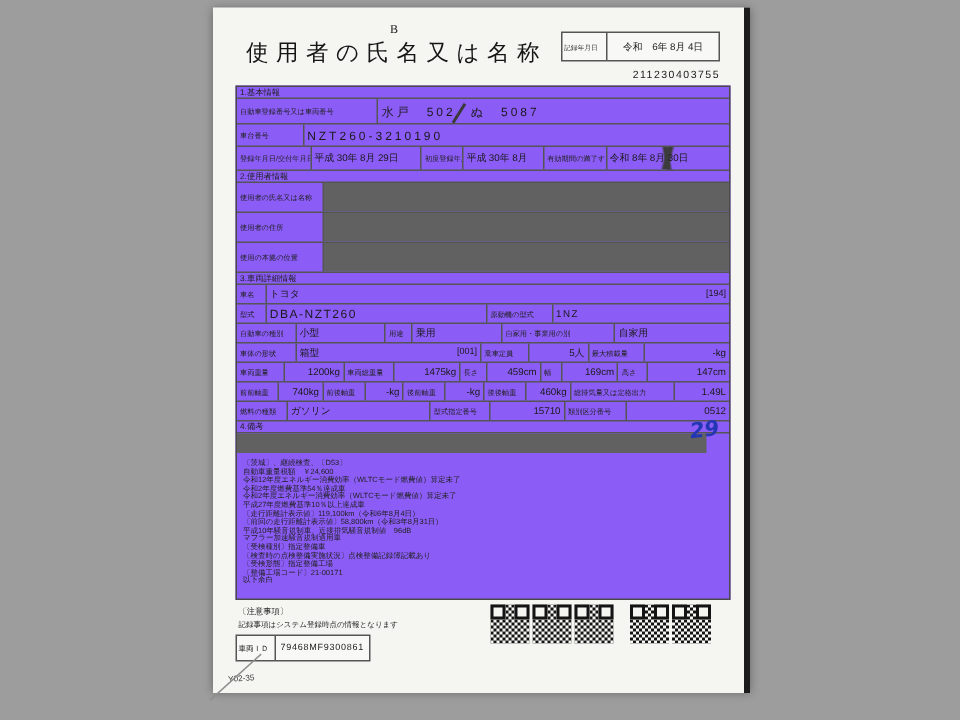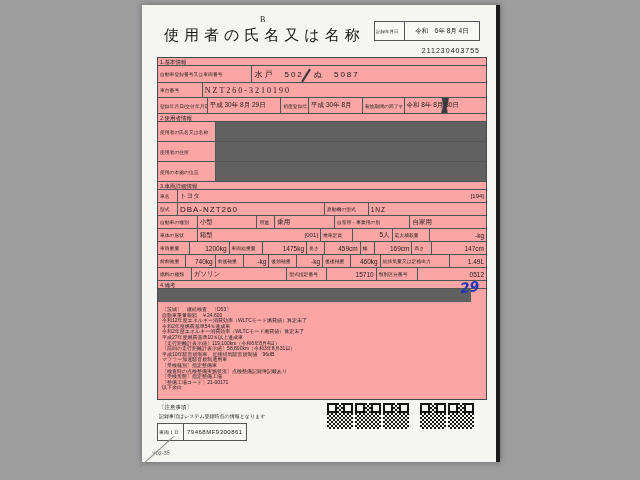--- a/index.html
+++ b/index.html
@@ -8,32 +8,32 @@
   #sheet{position:absolute;left:142px;top:5px;width:358px;height:457px;
     background:#f5f5f2;box-shadow:0 0 6px rgba(0,0,0,.35);}
   #edge-right{position:absolute;right:0;top:0;width:4px;height:100%;background:#1c1c1c;}
   #corner-b{position:absolute;left:118px;top:10px;font-size:8px;font-family:"Liberation Serif","DejaVu Serif",serif;}
   #title{position:absolute;left:22px;top:21px;font-size:15px;letter-spacing:5px;white-space:nowrap;
     font-family:"Liberation Serif","DejaVu Serif",serif;color:#151515;}
   #datebox{position:absolute;left:232px;top:16px;width:106px;height:20px;border:1px solid #555;display:flex;background:#f8f8f6;}
   #datebox .dlab{width:30px;font-size:4.5px;border-right:1px solid #555;display:flex;align-items:center;padding:0 1px;color:#333;}
   #datebox .dval{flex:1;font-size:6.5px;display:flex;align-items:center;justify-content:center;white-space:nowrap;}
   #docnum{position:absolute;left:230px;top:42px;width:108px;text-align:right;font-size:7px;letter-spacing:1px;}
-  #tbl{position:absolute;left:15px;top:52px;width:330px;border:1px solid #4a4a4a;background:#fca5a5;}
+  #tbl{position:absolute;left:15px;top:52px;width:330px;border:1px solid #4a4a4a;background:#8b5cf6;}
   .row{display:flex;border-bottom:1px solid #555;}
   .row:last-child{border-bottom:none;}
   .sec{font-size:5.5px;line-height:8px;height:8px;padding:0 2px;color:#222;}
   .c{border-right:1px solid #555;display:flex;align-items:center;padding:0 2px;overflow:hidden;white-space:nowrap;}
   .c:last-child{border-right:none;}
   .lab{font-size:4.8px;color:#222;}
   .val{font-size:6.5px;}
   .big{font-size:8px;letter-spacing:2px;}
   .r{justify-content:flex-end;}
   .sb{justify-content:space-between;}
-  .h17{height:17px;} .h15{height:15px;font-family:Liberation Serif, serif;} .h16{height:16px;} .h20{height:20px;} .h13{height:13px;}
+  .h17{height:17px;} .h15{height:15px;} .h16{height:16px;} .h20{height:20px;} .h13{height:13px;}
   .redact{background:#616161;}
   .strike{background:
     linear-gradient(104deg,transparent 46%,#3c3c3c 48%,#3c3c3c 51%,transparent 53%),
     linear-gradient(80deg,transparent 46%,#3c3c3c 48%,#3c3c3c 50%,transparent 52%);}
   #remarks-cell{position:relative;height:110px;display:block;padding:2px 0 0 3px;}
   #remarks-redact{position:absolute;left:0;top:0;width:313px;height:13px;background:#616161;}
   #remarks-lines{position:absolute;left:4px;top:18px;width:320px;}
   .rline{font-size:5px;line-height:5.6px;color:#222;white-space:nowrap;}
   #handwritten{position:absolute;left:318px;top:274px;font-size:14px;font-style:italic;font-weight:bold;
     color:#2336b4;transform:rotate(-7deg);font-family:"DejaVu Sans","Liberation Sans",sans-serif;}

